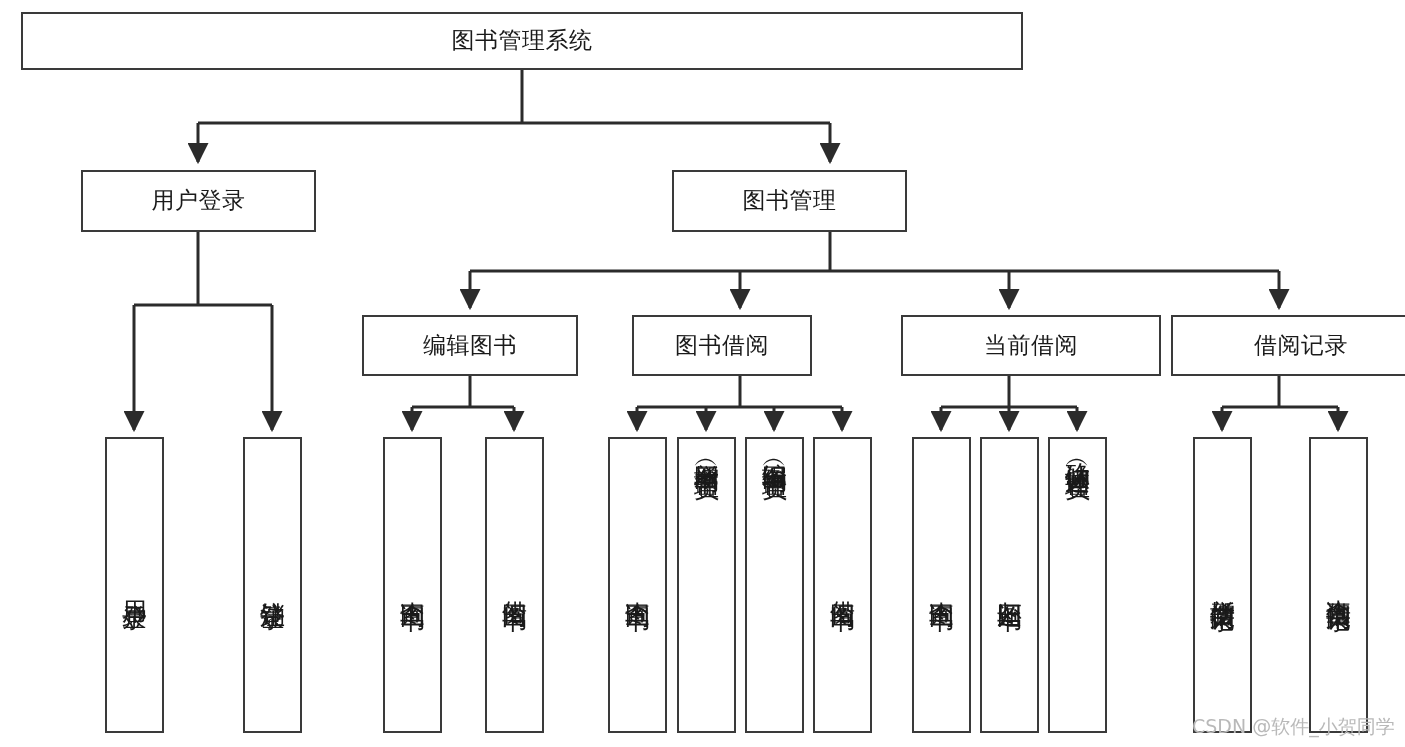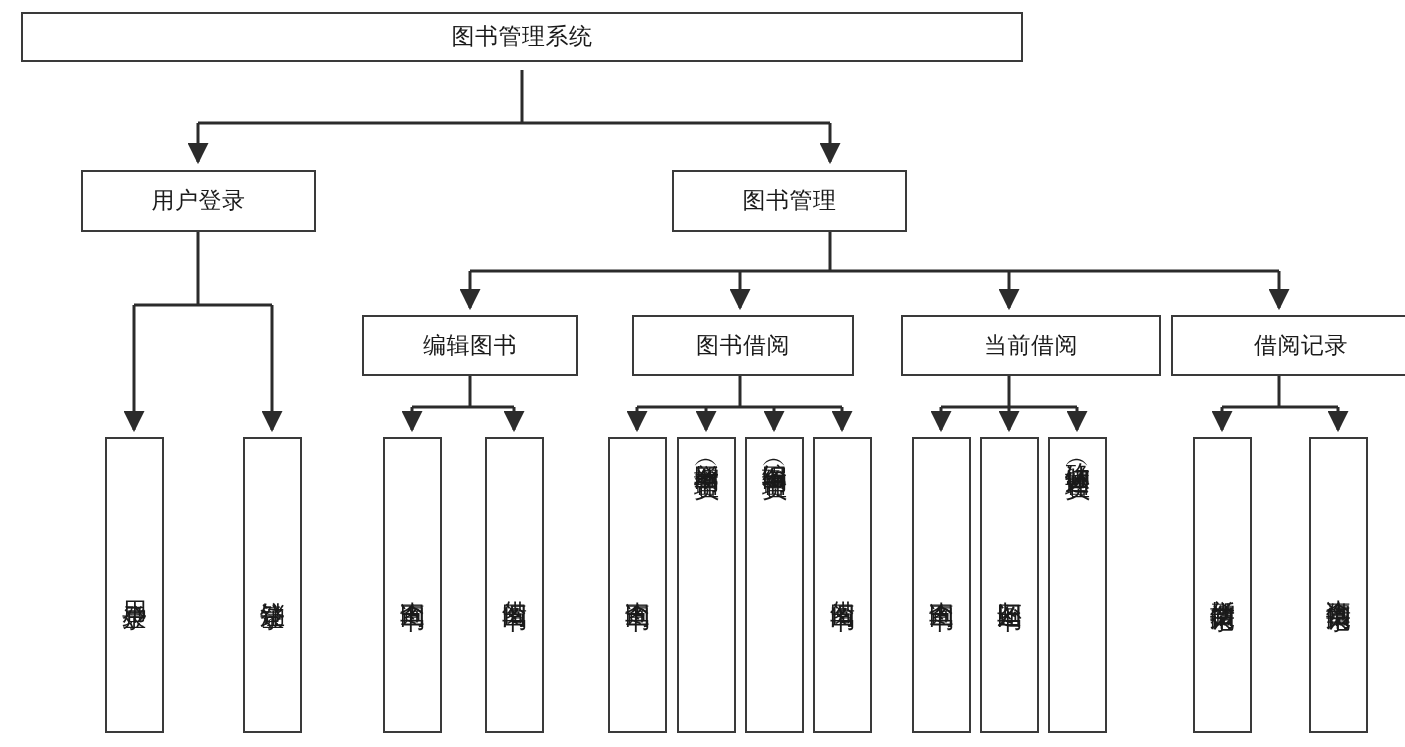--- a/index.html
+++ b/index.html
@@ -119,35 +119,35 @@
       <path d="M 1009 407 L 1009 430" marker-end="url(#arrow)"></path>
       <path d="M 1077 407 L 1077 430" marker-end="url(#arrow)"></path>
 
       <path d="M 1279 376 L 1279 407"></path>
       <path d="M 1222 407 L 1338 407"></path>
       <path d="M 1222 407 L 1222 430" marker-end="url(#arrow)"></path>
       <path d="M 1338 407 L 1338 430" marker-end="url(#arrow)"></path>
     </g>
   </svg>
 
-  <div class="node horiz root" style="left:21px; top:12px; width:1002px; height:50px;">
+  <div class="node horiz root" style="left:21px; top:12px; width:1002px; height:58px;">
     <span class="label">图书管理系统</span>
   </div>
 
   <div class="node horiz" style="left:81px; top:170px; width:235px; height:62px;">
     <span class="label">用户登录</span>
   </div>
   <div class="node horiz" style="left:672px; top:170px; width:235px; height:62px;">
     <span class="label">图书管理</span>
   </div>
 
   <div class="node horiz" style="left:362px; top:315px; width:216px; height:61px;">
     <span class="label">编辑图书</span>
   </div>
-  <div class="node horiz" style="left:632px; top:315px; width:222px; height:61px;">
+  <div class="node horiz" style="left:632px; top:315px; width:180px; height:61px;">
     <span class="label">图书借阅</span>
   </div>
   <div class="node horiz" style="left:901px; top:315px; width:260px; height:61px;">
     <span class="label">当前借阅</span>
   </div>
   <div class="node horiz" style="left:1171px; top:315px; width:260px; height:61px;">
     <span class="label">借阅记录</span>
   </div>
 
   <div class="node vert" style="left:105px; top:437px; width:59px; height:296px;">
@@ -187,14 +187,15 @@
     <span class="label">确认归还（管理员）</span>
   </div>
 
   <div class="node vert" style="left:1193px; top:437px; width:59px; height:296px;">
     <span class="label">新增借阅记录</span>
   </div>
   <div class="node vert" style="left:1309px; top:437px; width:59px; height:296px;">
     <span class="label">查询借阅记录</span>
   </div>
 
+  <div class="watermark" style="left:1192px; top:714px;">CSDN @软件_小贺同学</div>
 
 </div>
 
 </body></html>

